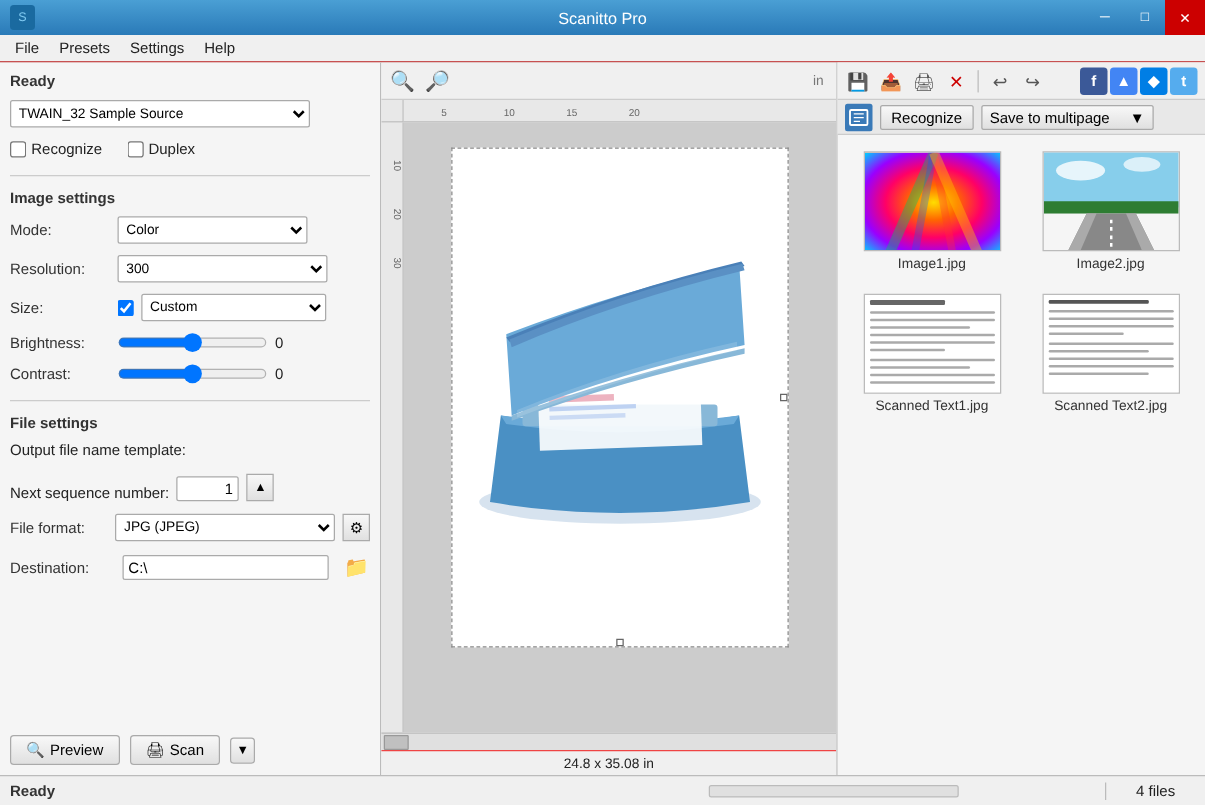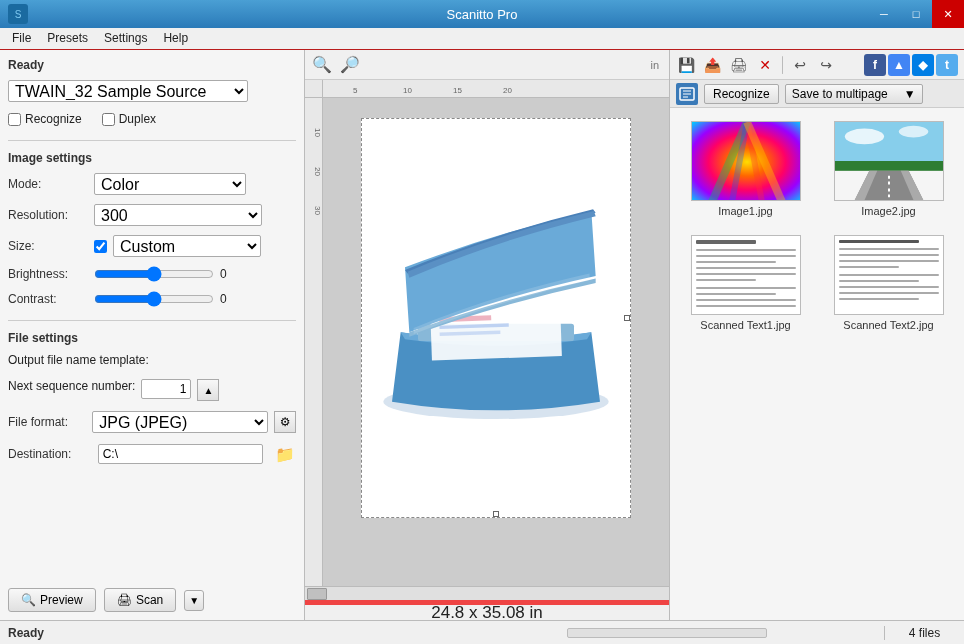--- a/index.html
+++ b/index.html
@@ -94,21 +94,21 @@
     .form-label {
       width: 80px;
       font-size: 12px;
       color: #333;
       text-align: left;
     }
 
     select {
       border: 1px solid #aaa;
       background: white;
-      font-size: 16px;
+      font-size: 11px;
       padding: 1px 2px;
       border-radius: 2px;
       cursor: pointer;
     }
 
     .source-select { width: 240px; height: 22px; }
     .mode-select { width: 152px; height: 22px; }
     .res-select { width: 168px; height: 22px; }
     .size-select { width: 148px; height: 22px; }
 
@@ -141,21 +141,21 @@
     .template-input {
       width: 100%;
       border: 1px solid #aaa;
       padding: 2px 4px;
       font-size: 12px;
       background: white;
       border-radius: 2px;
     }
 
     .seq-row {
-      display: flex; align-items: flex-start; gap: 6px;
+      display: flex; align-items: flex-end; gap: 6px;
     }
     .seq-input {
       width: 50px;
       border: 1px solid #aaa;
       padding: 2px 4px;
       font-size: 12px;
       text-align: right;
       background: white;
       border-radius: 2px;
     }
@@ -274,22 +274,22 @@
 
     #scrollbar-h {
       height: 14px;
       background: #e0e0e0;
       border-top: 1px solid #bbb;
       display: flex; align-items: center;
     }
 
     #preview-bottom {
       background: #f0f0f0;
-      border-top: 5px solid #ef4444;
-      font-size: 17px;
+      border-top: 1px solid #ef4444;
+      font-size: 11px;
       padding: 3px 8px;
       display: flex;
       align-items: center;
       justify-content: center;
       height: 20px;
     }
 
     
     #right-panel {
       width: 295px;

